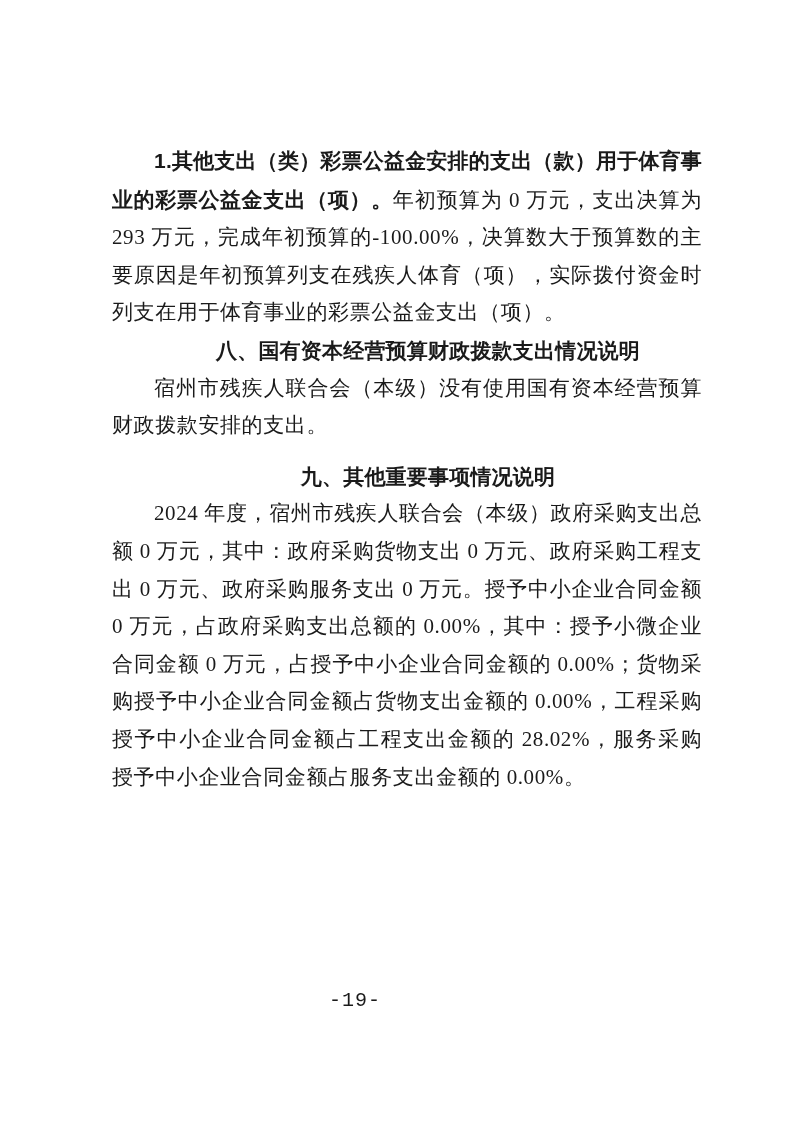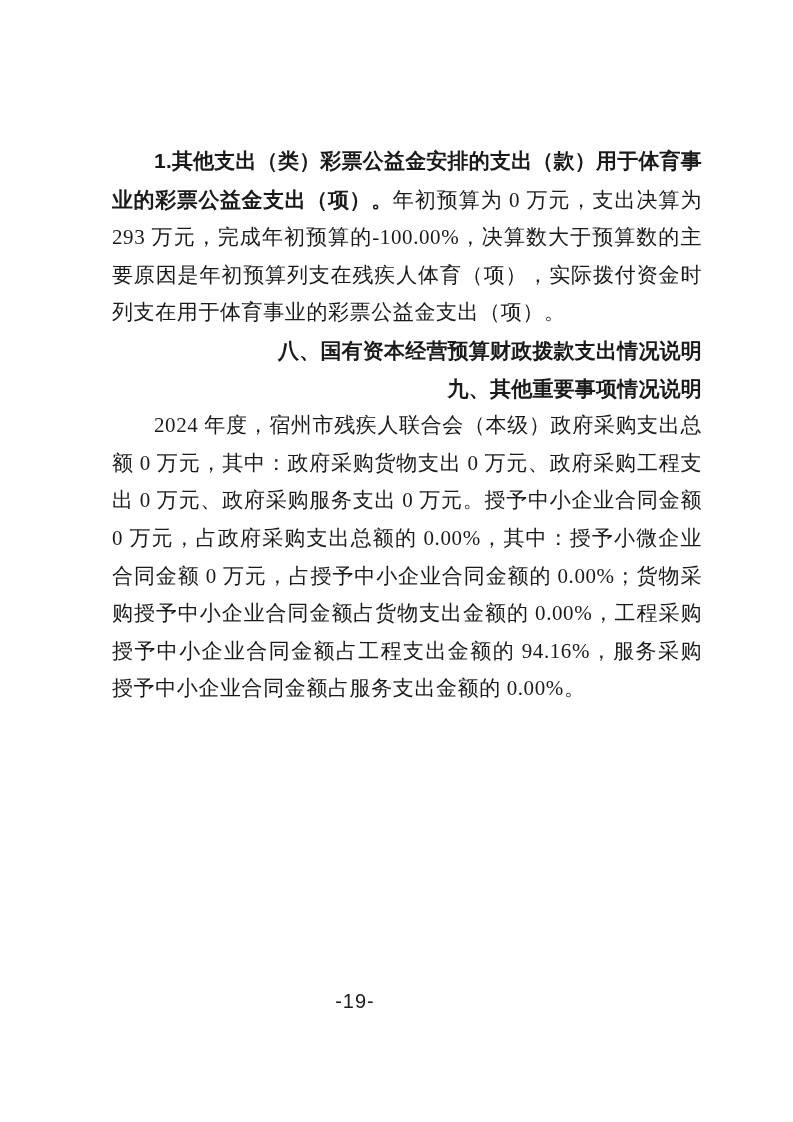--- a/index.html
+++ b/index.html
@@ -36,53 +36,54 @@
     font-weight: 700;
     letter-spacing: 0.2px;
   }
   .heading {
     margin: 0;
     text-indent: 2em;
     font-family: "Liberation Sans", sans-serif;
     font-weight: 700;
     font-size: 21px;
     line-height: 37.6px;
-    text-align: right;
+    text-align: center;
     letter-spacing: 0.2px;
   }
   .heading-gap {
-    margin-top: 0;
+    margin-top: 13px;
   }
   .footer {
     position: absolute;
     top: 988px;
     left: 0;
     width: 100%;
     text-align: center;
-    font-family: Liberation Sans, sans-serif;
+    font-family: Liberation Mono, monospace;
     font-size: 20px;
     line-height: 26px;
     letter-spacing: 1px;
     color: #1a1a1a;
   }
 </style>
 </head>
 <body>
 
 <div class="page">
   <div class="content">
 
     <p class="para"><span class="bold-lead">1.其他支出（类）彩票公益金安排的支出（款）用于体育事业的彩票公益金支出（项）。</span><span>年初预算为 0 万元，支出决算为 293 万元，完成年初预算的-100.00%，决算数大于预算数的主要原因是年初预算列支在残疾人体育（项），实际拨付资金时列支在用于体育事业的彩票公益金支出（项）。</span></p>
 
     <h2 class="heading">八、国有资本经营预算财政拨款支出情况说明</h2>
 
+    <p class="para">宿州市残疾人联合会（本级）没有使用国有资本经营预算财政拨款安排的支出。</p>
 
     <h2 class="heading heading-gap">九、其他重要事项情况说明</h2>
 
 
 
 
-    <p class="para">2024 年度，宿州市残疾人联合会（本级）政府采购支出总额 0 万元，其中：政府采购货物支出 0 万元、政府采购工程支出 0 万元、政府采购服务支出 0 万元。授予中小企业合同金额 0 万元，占政府采购支出总额的 0.00%，其中：授予小微企业合同金额 0 万元，占授予中小企业合同金额的 0.00%；货物采购授予中小企业合同金额占货物支出金额的 0.00%，工程采购授予中小企业合同金额占工程支出金额的 94.16%，服务采购授予中小企业合同金额占服务支出金额的 0.00%。</p>
+    <p class="para">2024 年度，宿州市残疾人联合会（本级）政府采购支出总额 0 万元，其中：政府采购货物支出 0 万元、政府采购工程支出 0 万元、政府采购服务支出 0 万元。授予中小企业合同金额 0 万元，占政府采购支出总额的 0.00%，其中：授予小微企业合同金额 0 万元，占授予中小企业合同金额的 0.00%；货物采购授予中小企业合同金额占货物支出金额的 0.00%，工程采购授予中小企业合同金额占工程支出金额的 28.02%，服务采购授予中小企业合同金额占服务支出金额的 0.00%。</p>
 
   </div>
 
   <div class="footer">-19-</div>
 </div>
 
 </body></html>

